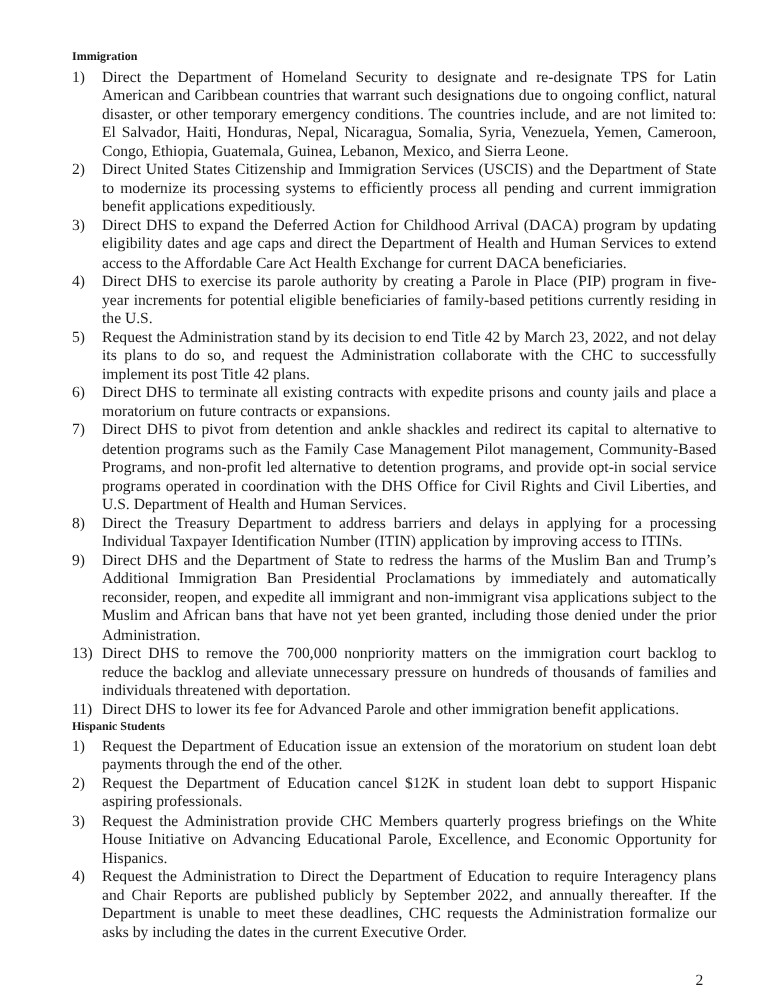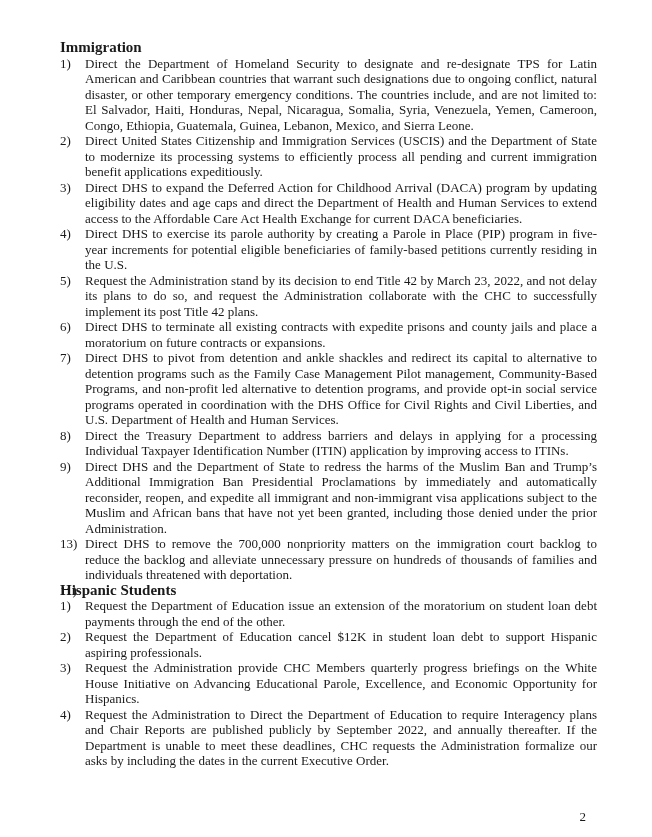--- a/index.html
+++ b/index.html
@@ -17,21 +17,21 @@
     font-family: "Liberation Serif", "DejaVu Serif", serif;
     font-size: 13px;
     line-height: 15.5px;
     box-sizing: border-box;
     padding: 40px 55px 0 60px;
     overflow: hidden;
   }
   .section { margin: 0; }
   .section + .section { }
   .section-heading {
-    font-size: 15px;
+    font-size: 10px;
     line-height: 15.5px;
     font-weight: bold;
     margin: 0;
   }
   .doc-list {
     margin: 0;
     padding: 0;
     list-style: none;
   }
   .item {
@@ -96,20 +96,21 @@
       <li class="item">
         <span class="item-num">9)</span>
         <span class="item-text">Direct DHS and the Department of State to redress the harms of the Muslim Ban and Trump’s Additional Immigration Ban Presidential Proclamations by immediately and automatically reconsider, reopen, and expedite all immigrant and non-immigrant visa applications subject to the Muslim and African bans that have not yet been granted, including those denied under the prior Administration.</span>
       </li>
       <li class="item">
         <span class="item-num">13)</span>
         <span class="item-text">Direct DHS to remove the 700,000 nonpriority matters on the immigration court backlog to reduce the backlog and alleviate unnecessary pressure on hundreds of thousands of families and individuals threatened with deportation.</span>
       </li>
       <li class="item">
         <span class="item-num">11)</span>
+        <span class="item-text">Direct DHS to lower its fee for Advanced Parole and other immigration benefit applications.</span>
       </li>
     </ol>
   </div>
 
   <div class="section">
     <h2 class="section-heading">Hispanic Students</h2>
     <ol class="doc-list">
       <li class="item">
         <span class="item-num">1)</span>
         <span class="item-text">Request the Department of Education issue an extension of the moratorium on student loan debt payments through the end of the other.</span>

